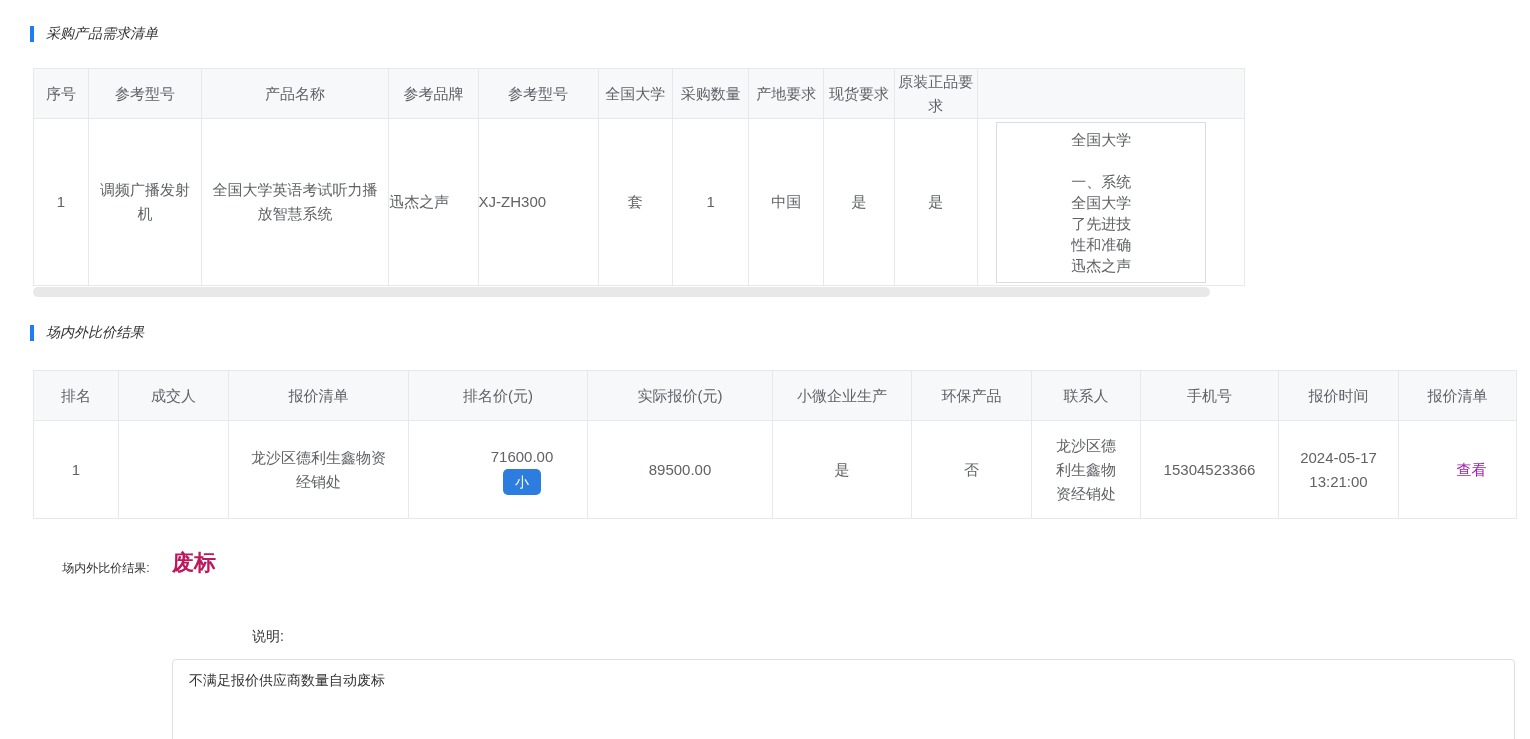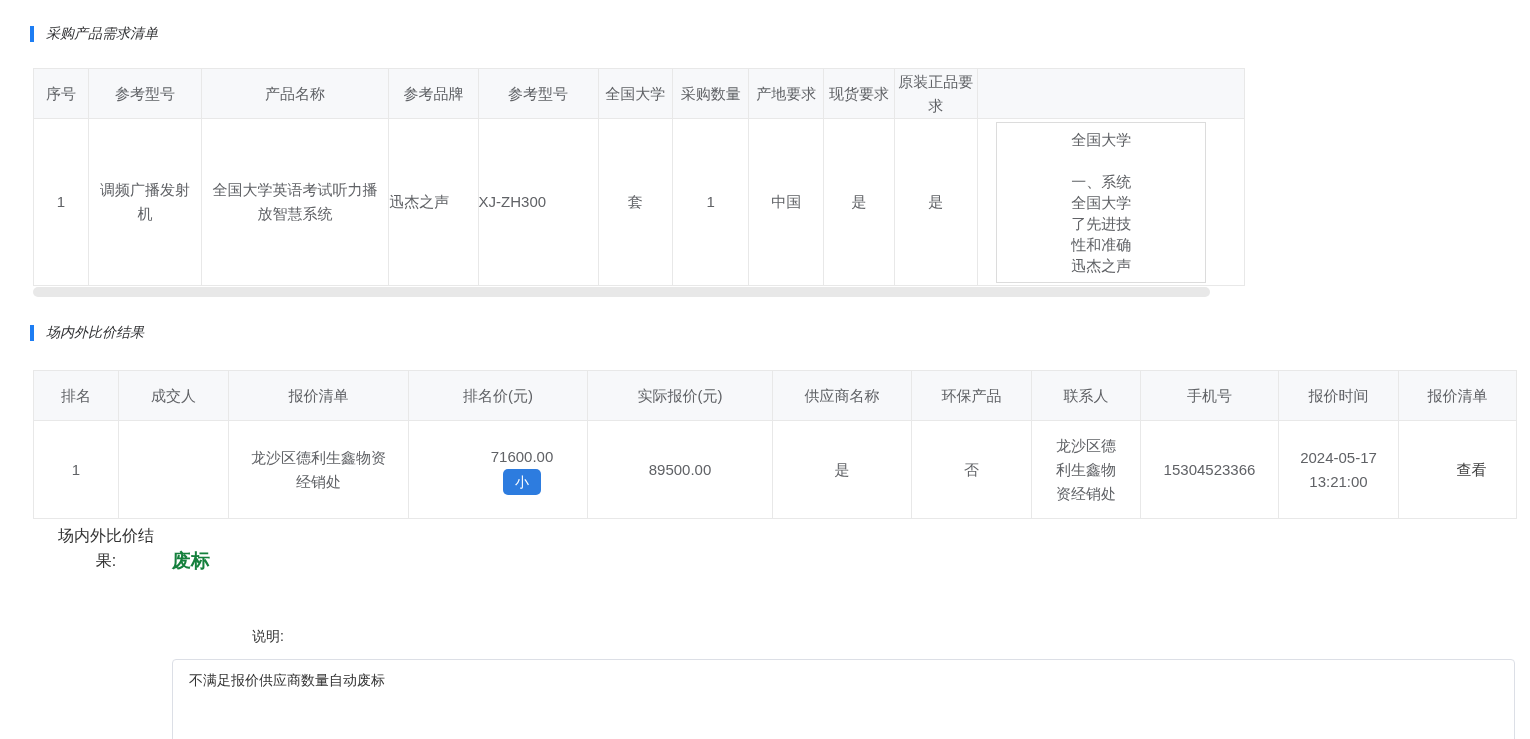--- a/index.html
+++ b/index.html
@@ -90,38 +90,38 @@
     background: #2d7cdf;
     color: #ffffff;
     font-size: 14px;
     line-height: 14px;
     padding: 6px 12px;
     border-radius: 5px;
     margin-left: 8px;
     vertical-align: middle;
   }
   .pricecell span { vertical-align: middle; margin-left: 48px; }
-  a.view-link { color: #404040; text-decoration: none; cursor: pointer; margin-left: 28px; }
+  a.view-link { color: #a21caf; text-decoration: none; cursor: pointer; margin-left: 28px; }
 
   
   .result-label {
     position: absolute;
-    left: 58px; top: 523px;
+    left: 58px; top: 556px;
     width: 96px;
     text-align: center;
-    font-size: 16px;
+    font-size: 12px;
     color: #333333;
     line-height: 25px;
   }
   .result-value {
     position: absolute;
     left: 172px; top: 548px;
-    font-size: 19px;
+    font-size: 22px;
     font-weight: bold;
-    color: #15803d;
+    color: #be185d;
   }
   .note-label {
     position: absolute;
     left: 252px; top: 628px;
     font-size: 14px;
     color: #333333;
   }
   .note-box {
     position: absolute;
     left: 172px; top: 659px;
@@ -227,21 +227,21 @@
       <col style="width:120px">
       <col style="width:118px">
   </colgroup>
   <thead>
     <tr>
       <th>排名</th>
       <th>成交人</th>
       <th>报价清单</th>
       <th>排名价(元)</th>
       <th>实际报价(元)</th>
-      <th>供应商名称</th>
+      <th>小微企业生产</th>
       <th>环保产品</th>
       <th>联系人</th>
       <th>手机号</th>
       <th>报价时间</th>
       <th>报价清单</th>
     </tr>
   </thead>
   <tbody>
     <tr>
       <td>1</td>

